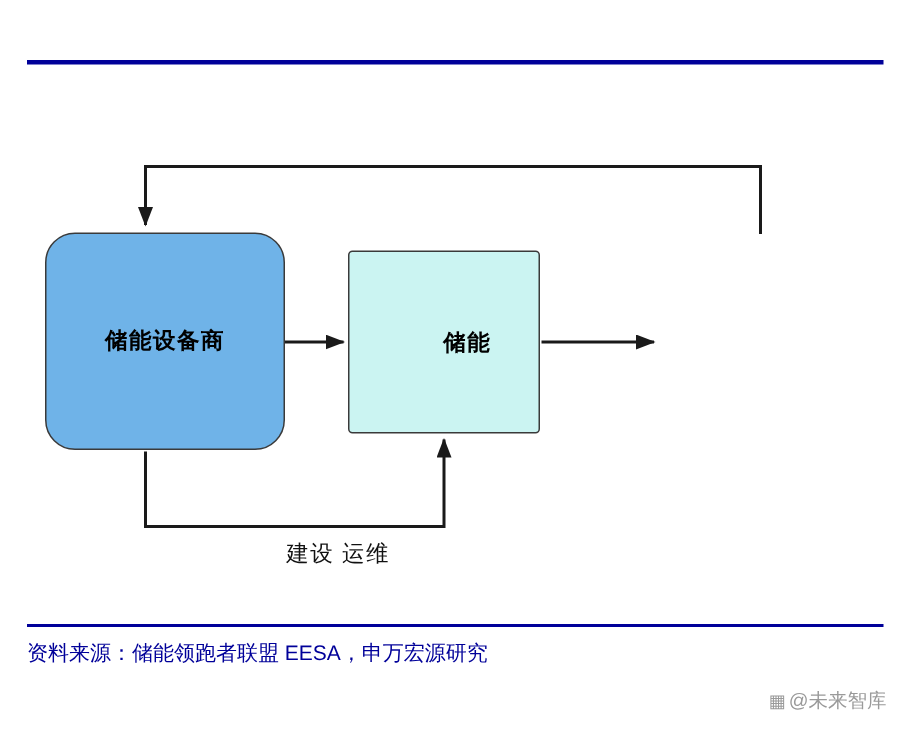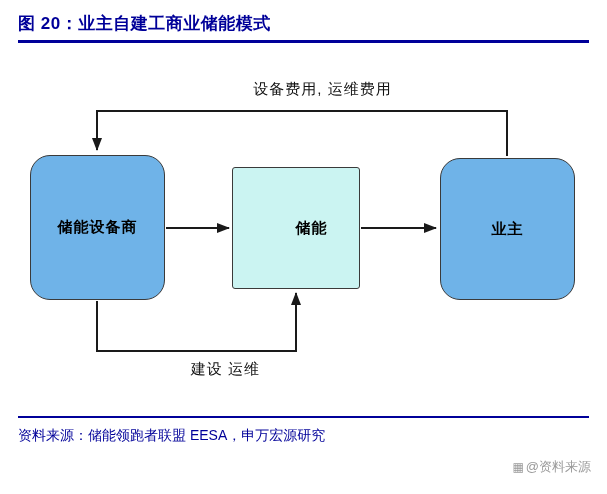--- a/index.html
+++ b/index.html
@@ -39,21 +39,21 @@
   .flow-label.bottom { left: 160px; top: 360px; width: 100px; text-align: right; }
 
   .node {
     position: absolute;
     display: flex; align-items: center; justify-content: center;
     font-size: 15px; font-weight: 600; color: #000000;
     border: 1px solid #3a3a3a;
     letter-spacing: 1px;
   }
   .node.supplier {
-    left: 30px; top: 155px; width: 135px; height: 145px;
+    left: 30px; top: 155px; width: 160px; height: 145px;
     background: #6fb3e8; border-radius: 20px;
   }
   .node.storage {
     left: 232px; top: 167px; width: 128px; height: 122px;
     background: #cbf4f2; border-radius: 3px; padding-left: 31px;
   }
   .node.owner {
     left: 440px; top: 158px; width: 135px; height: 142px;
     background: #6fb3e8; border-radius: 20px;
   }
@@ -74,60 +74,55 @@
     font-size: 13px; color: #9a9a9a;
     display: flex; align-items: center; gap: 2px;
   }
   .watermark .grid-icon { font-size: 12px; color: #9a9a9a; }
 </style>
 </head>
 <body>
 
 <div class="page">
 
-  <h1 class="figure-title">图 20：业主自建工商业储能模式</h1>
   <div class="title-rule"></div>
 
   <div class="diagram">
 
     <svg class="connectors" viewBox="0 0 607 494" xmlns="http://www.w3.org/2000/svg">
       <defs>
         <marker id="ah" markerUnits="userSpaceOnUse" markerWidth="14" markerHeight="12" refX="12" refY="5" orient="auto">
           <path d="M0,0 L13,5 L0,10 Z" fill="#1a1a1a"></path>
         </marker>
       </defs>
 
       <path d="M507,156 L507,111 L97,111 L97,150" fill="none" stroke="#1a1a1a" stroke-width="2" marker-end="url(#ah)"></path>
 
       <path d="M166,228 L229,228" fill="none" stroke="#1a1a1a" stroke-width="2" marker-end="url(#ah)"></path>
 
       <path d="M361,228 L436,228" fill="none" stroke="#1a1a1a" stroke-width="2" marker-end="url(#ah)"></path>
 
       <path d="M97,301 L97,351 L296,351 L296,293" fill="none" stroke="#1a1a1a" stroke-width="2" marker-end="url(#ah)"></path>
     </svg>
 
-    <div class="flow-label top">设备费用, 运维费用</div>
 
     <div class="node supplier">
       <span>储能设备商</span>
     </div>
 
     <div class="node storage">
       <span>储能</span>
     </div>
 
-    <div class="node owner">
-      <span>业主</span>
-    </div>
 
     <div class="flow-label bottom">建设 运维</div>
 
   </div>
 
   <div class="footer-rule"></div>
   <div class="source-text">资料来源：储能领跑者联盟 EESA，申万宏源研究</div>
 
   <div class="watermark">
     <span class="grid-icon">▦</span>
-    <span>@资料来源</span>
+    <span>@未来智库</span>
   </div>
 
 </div>
 
 </body></html>

